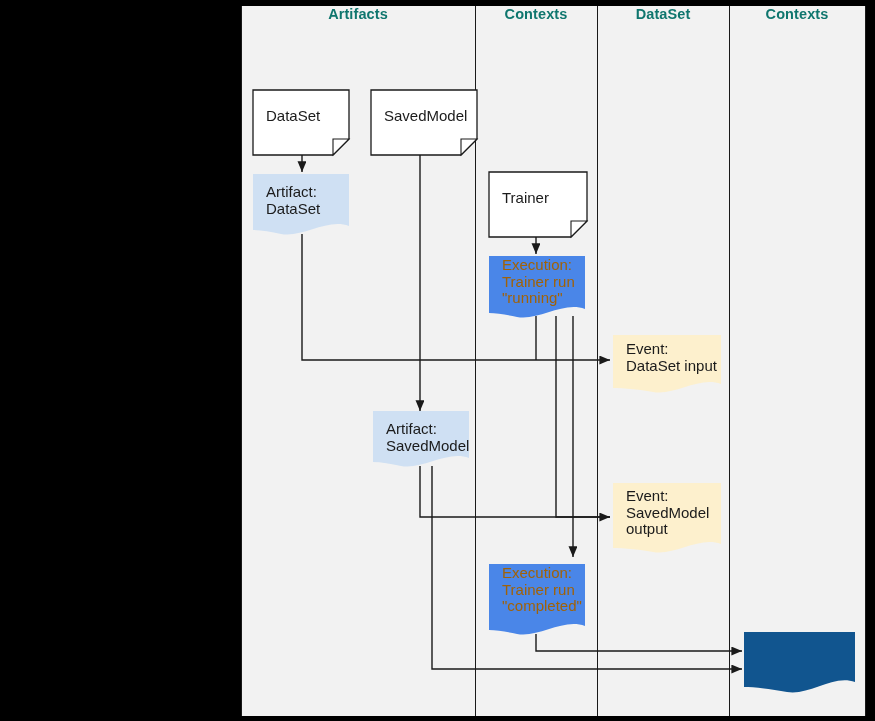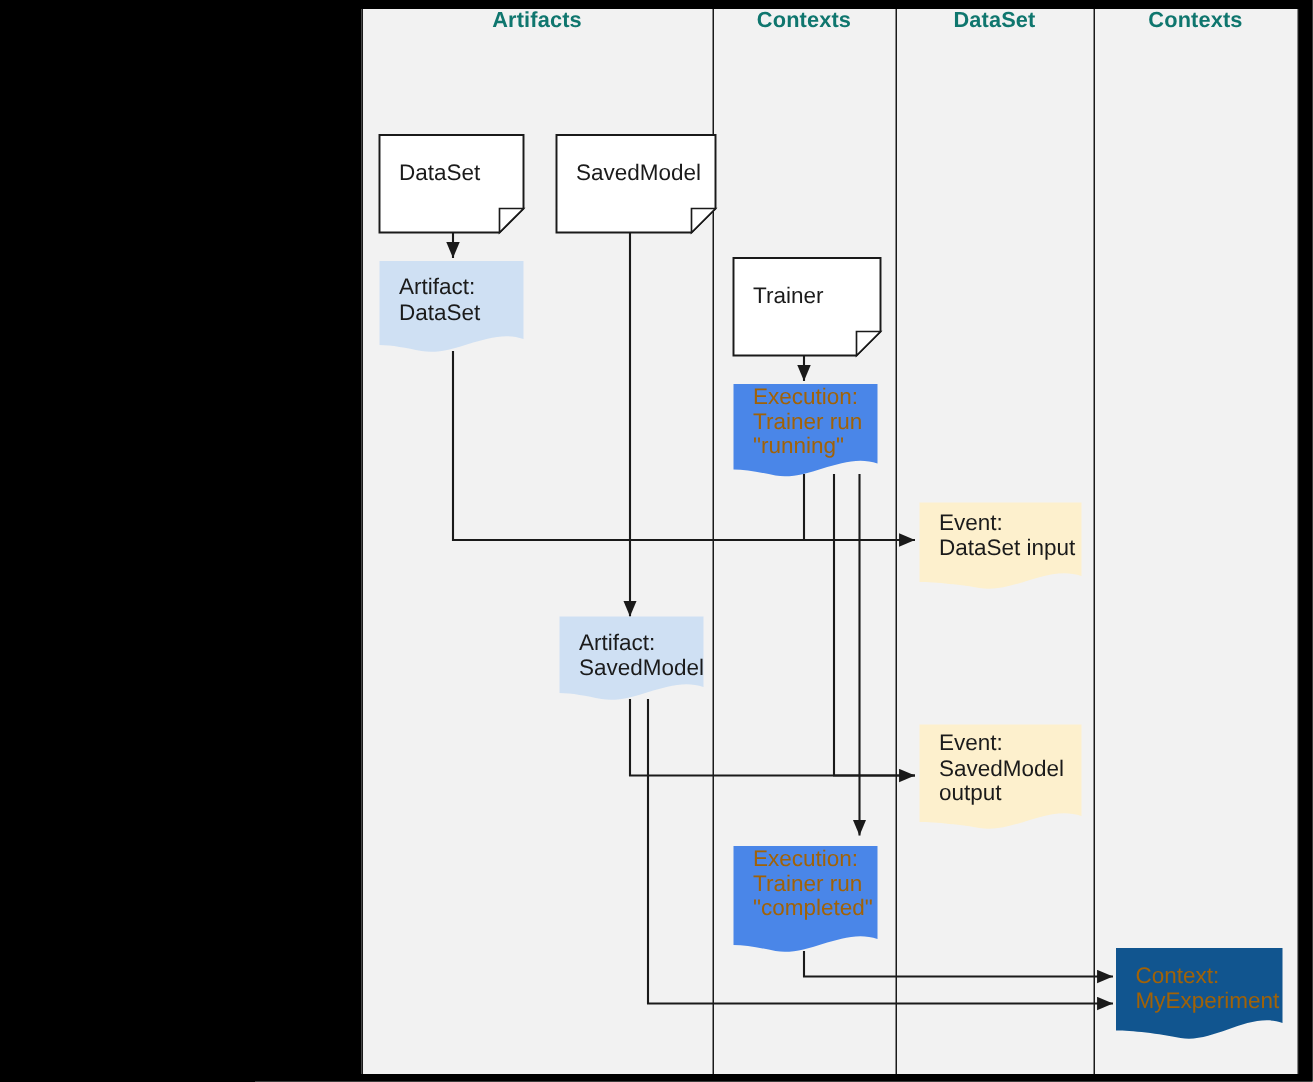--- a/index.html
+++ b/index.html
@@ -127,17 +127,15 @@
     <div class="ntxt light" style="left:261px; top:559px">Execution:
 Trainer run
 "completed"</div>
 
     <div class="ntxt" style="left:385px; top:335px">Event:
 DataSet input</div>
     <div class="ntxt" style="left:385px; top:482px">Event:
 SavedModel
 output</div>
 
-    <div class="ntxt light" style="left:516px; top:637px">Context:
-MyExperiment</div>
 
   </div>
 </div>
 
 </body></html>

